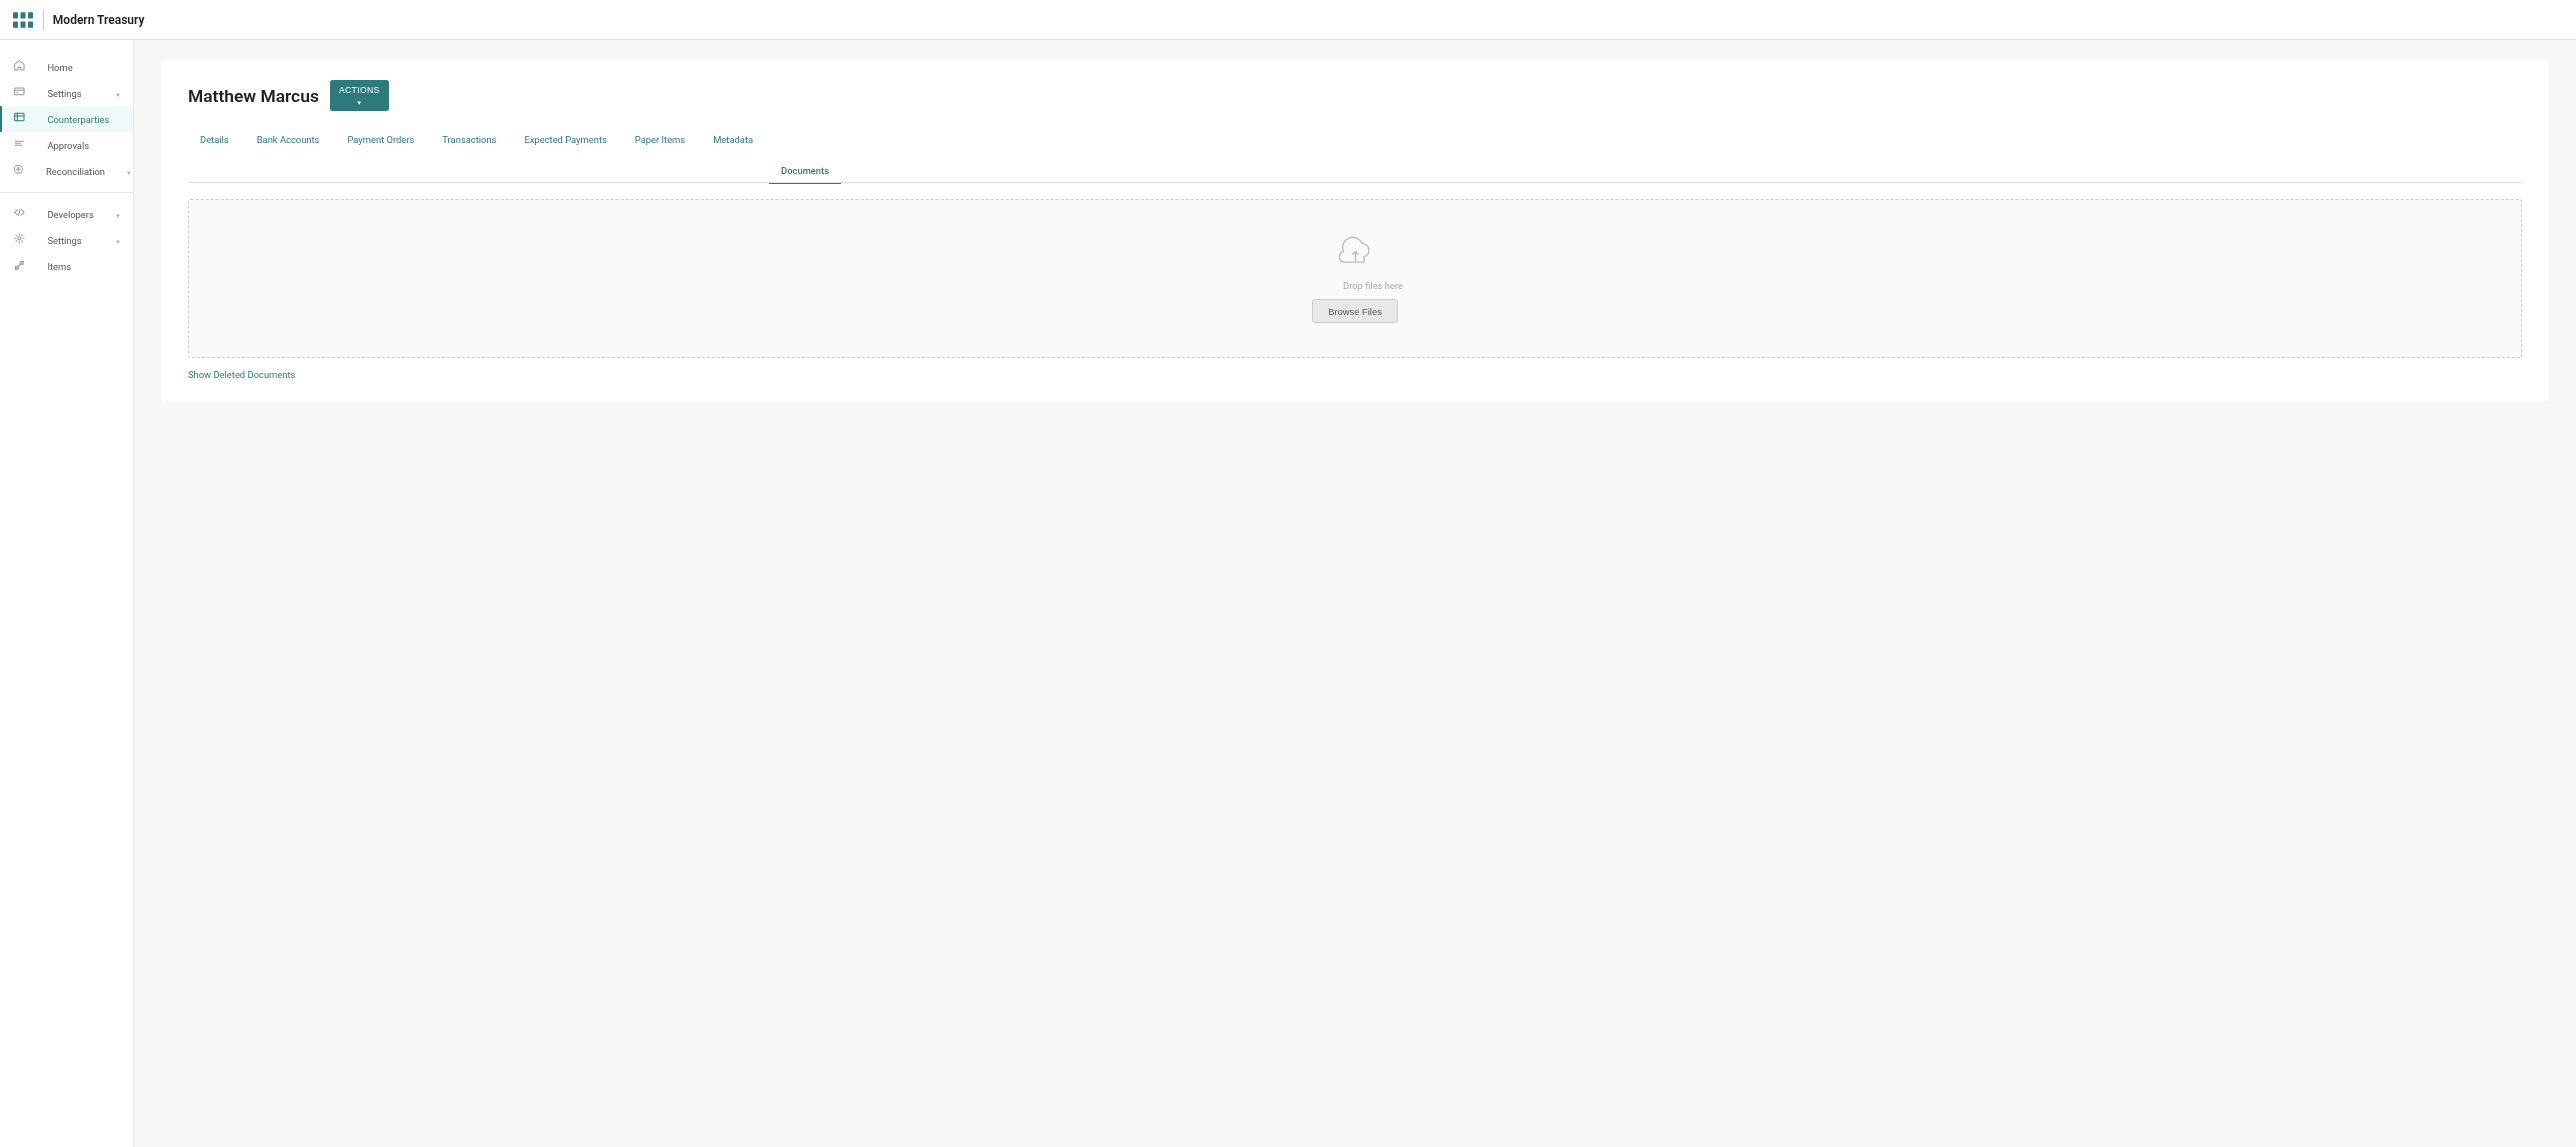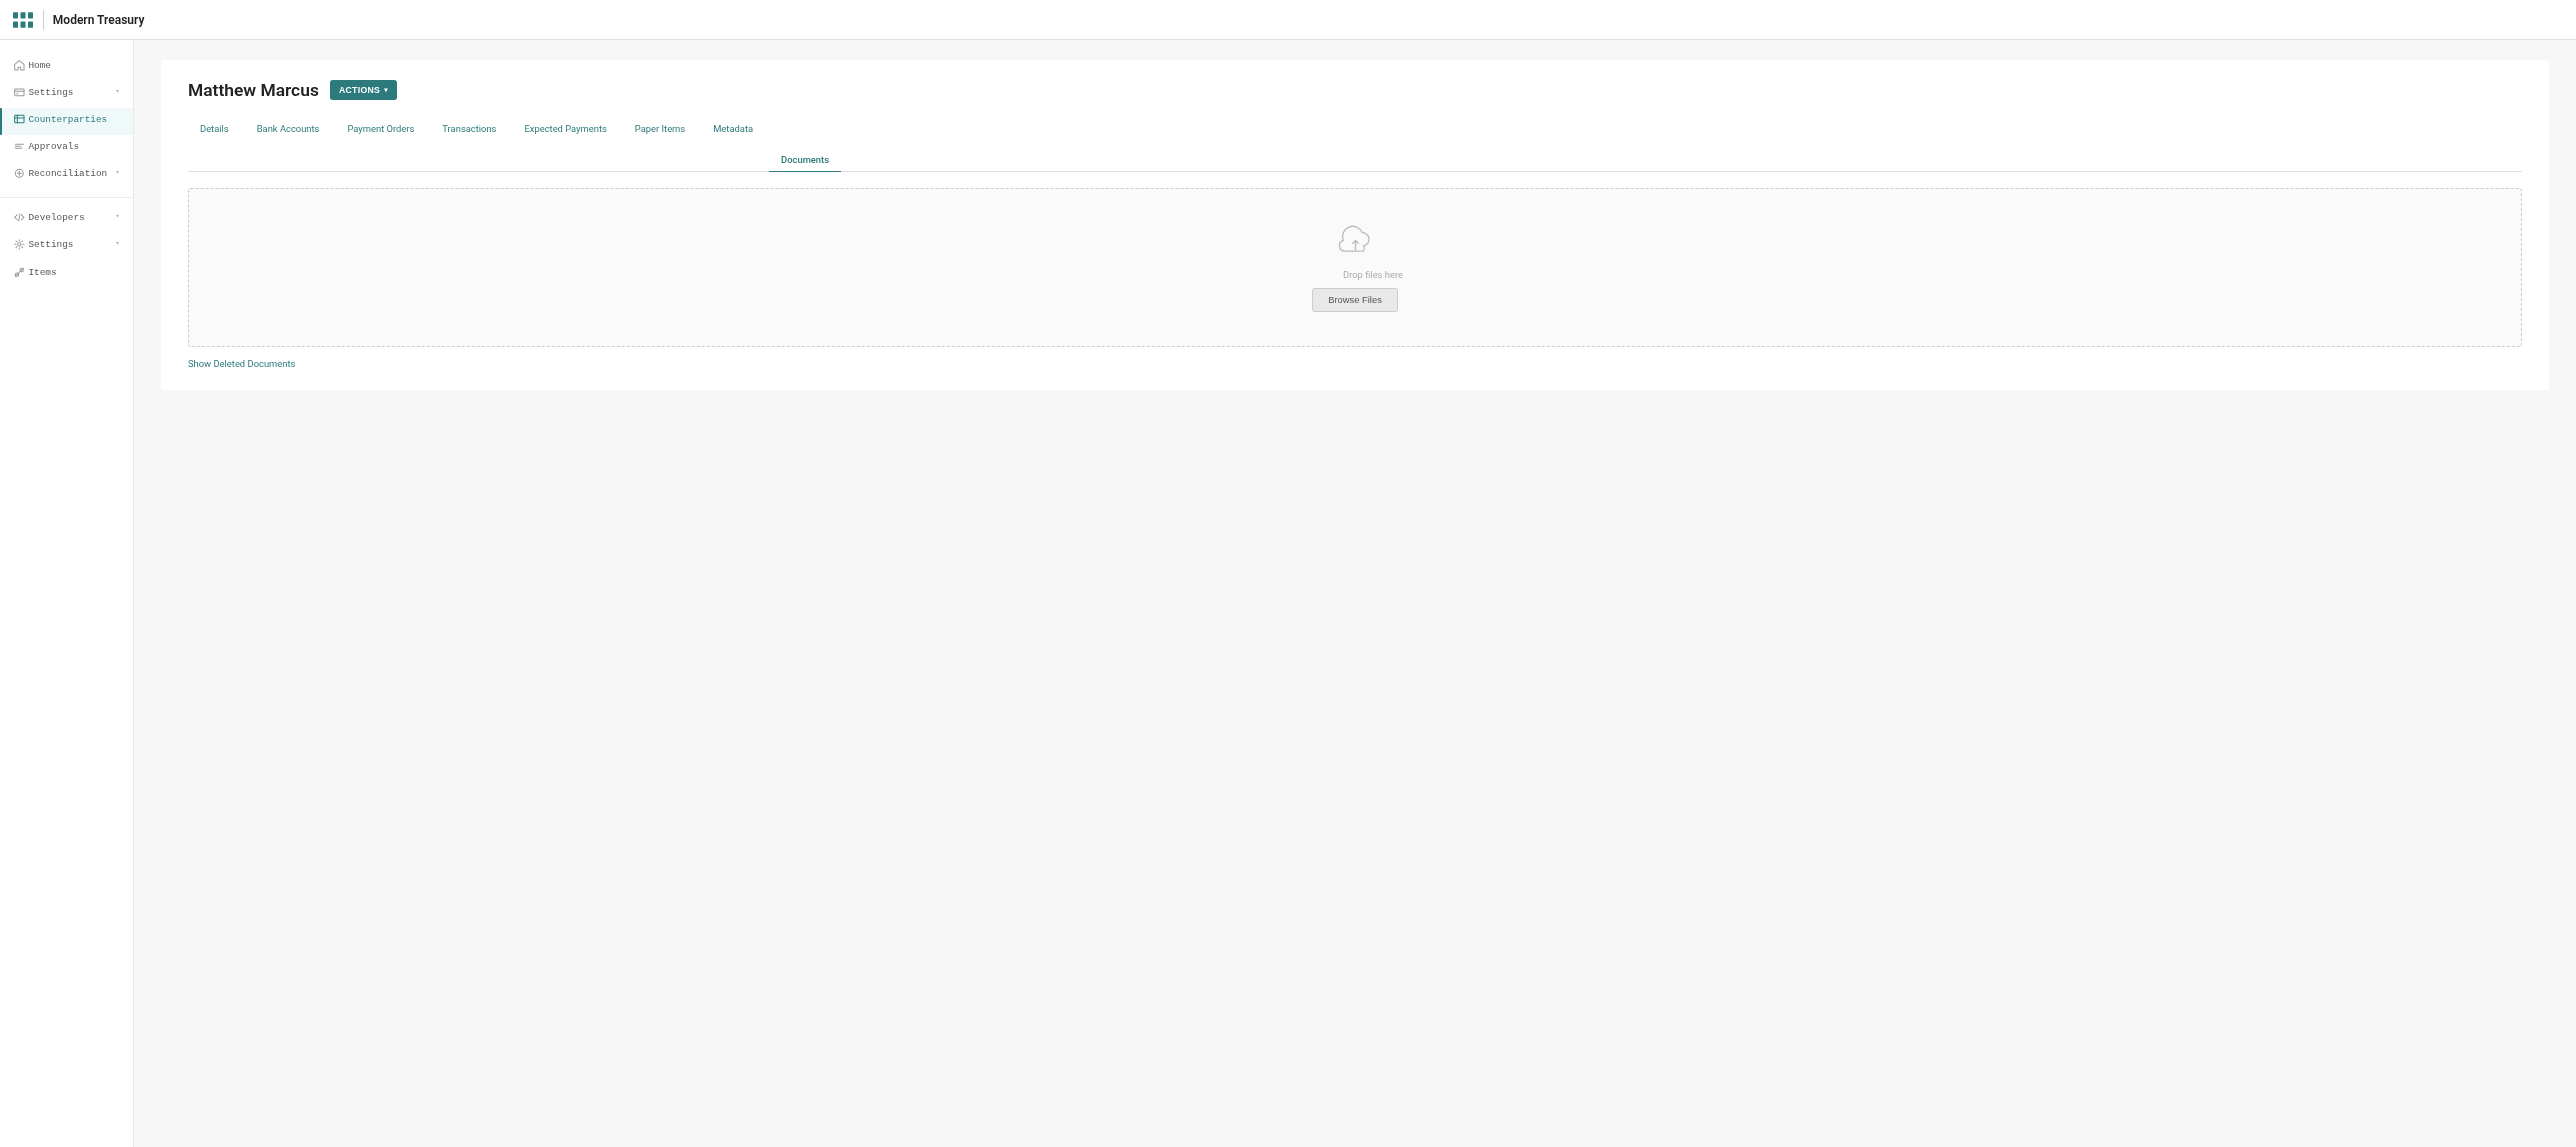--- a/index.html
+++ b/index.html
@@ -62,28 +62,27 @@
       width: 134px;
       background: #fff;
       border-right: 0.7px solid #e8e8e8;
       padding: 13.4px 0;
       flex-shrink: 0;
       min-height: calc(100vh - 40px);
     }
 
     .sidebar-item {
       display: flex;
-      align-items: flex-start;
-      gap: 3px;
+      align-items: flex-end;
+      gap: 22px;
       padding: 6.7px 13.4px;
       cursor: pointer;
       color: #555;
       font-size: 9.4px;
       position: relative;
-      font-family: Liberation Mono, monospace;
     }
 
     .sidebar-item.active {
       color: #2c7a7b;
       background: #f0f9f9;
     }
 
     .sidebar-item.active::before {
       content: '';
       position: absolute;
@@ -141,24 +140,25 @@
 
     .actions-button {
       display: flex;
       align-items: center;
       background: #2c7a7b;
       color: #fff;
       border: none;
       border-radius: 2.7px;
       padding: 4.7px 9.4px;
       font-size: 8.7px;
-      font-weight: 700;
+      font-weight: 400;
       cursor: pointer;
       gap: 4px;
       letter-spacing: 0.3px;
+      flex-direction: column;
     }
 
     .actions-button .chevron {
       font-size: 6.7px;
     }
 
     
     .tabs-bar {
       display: flex;
       gap: 4px;

